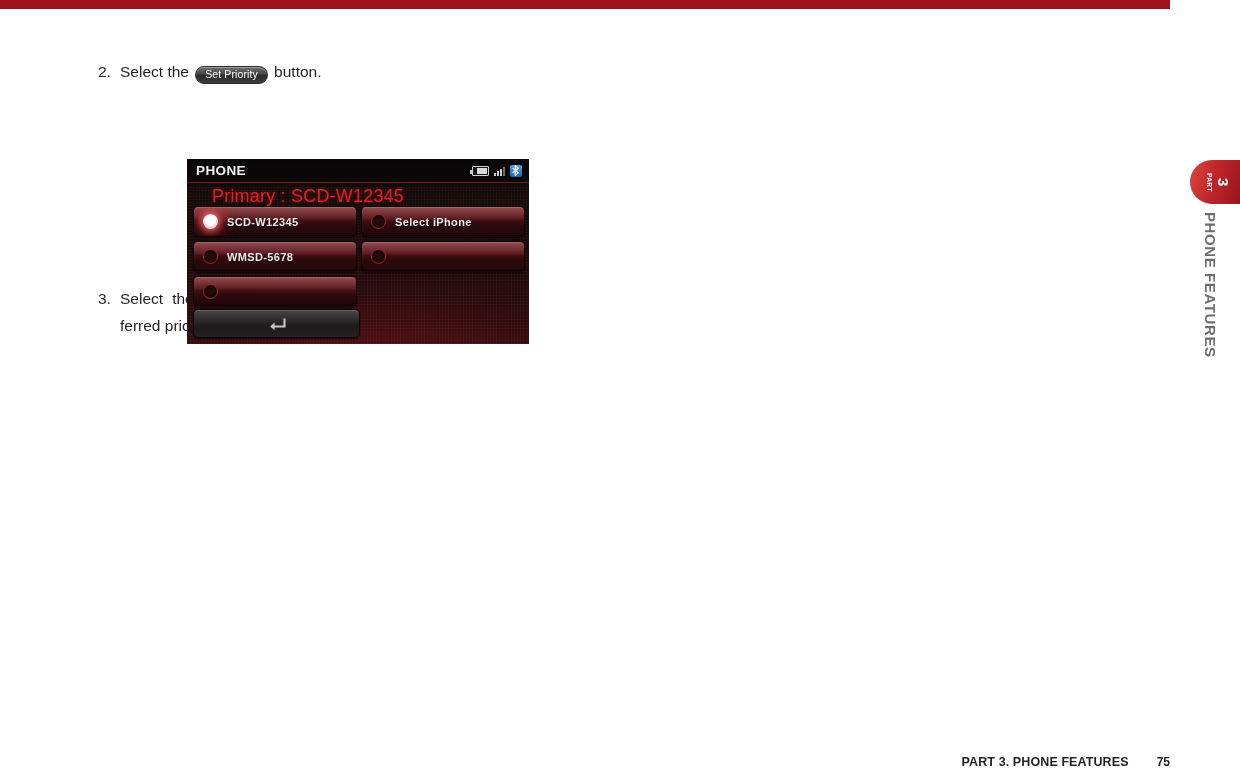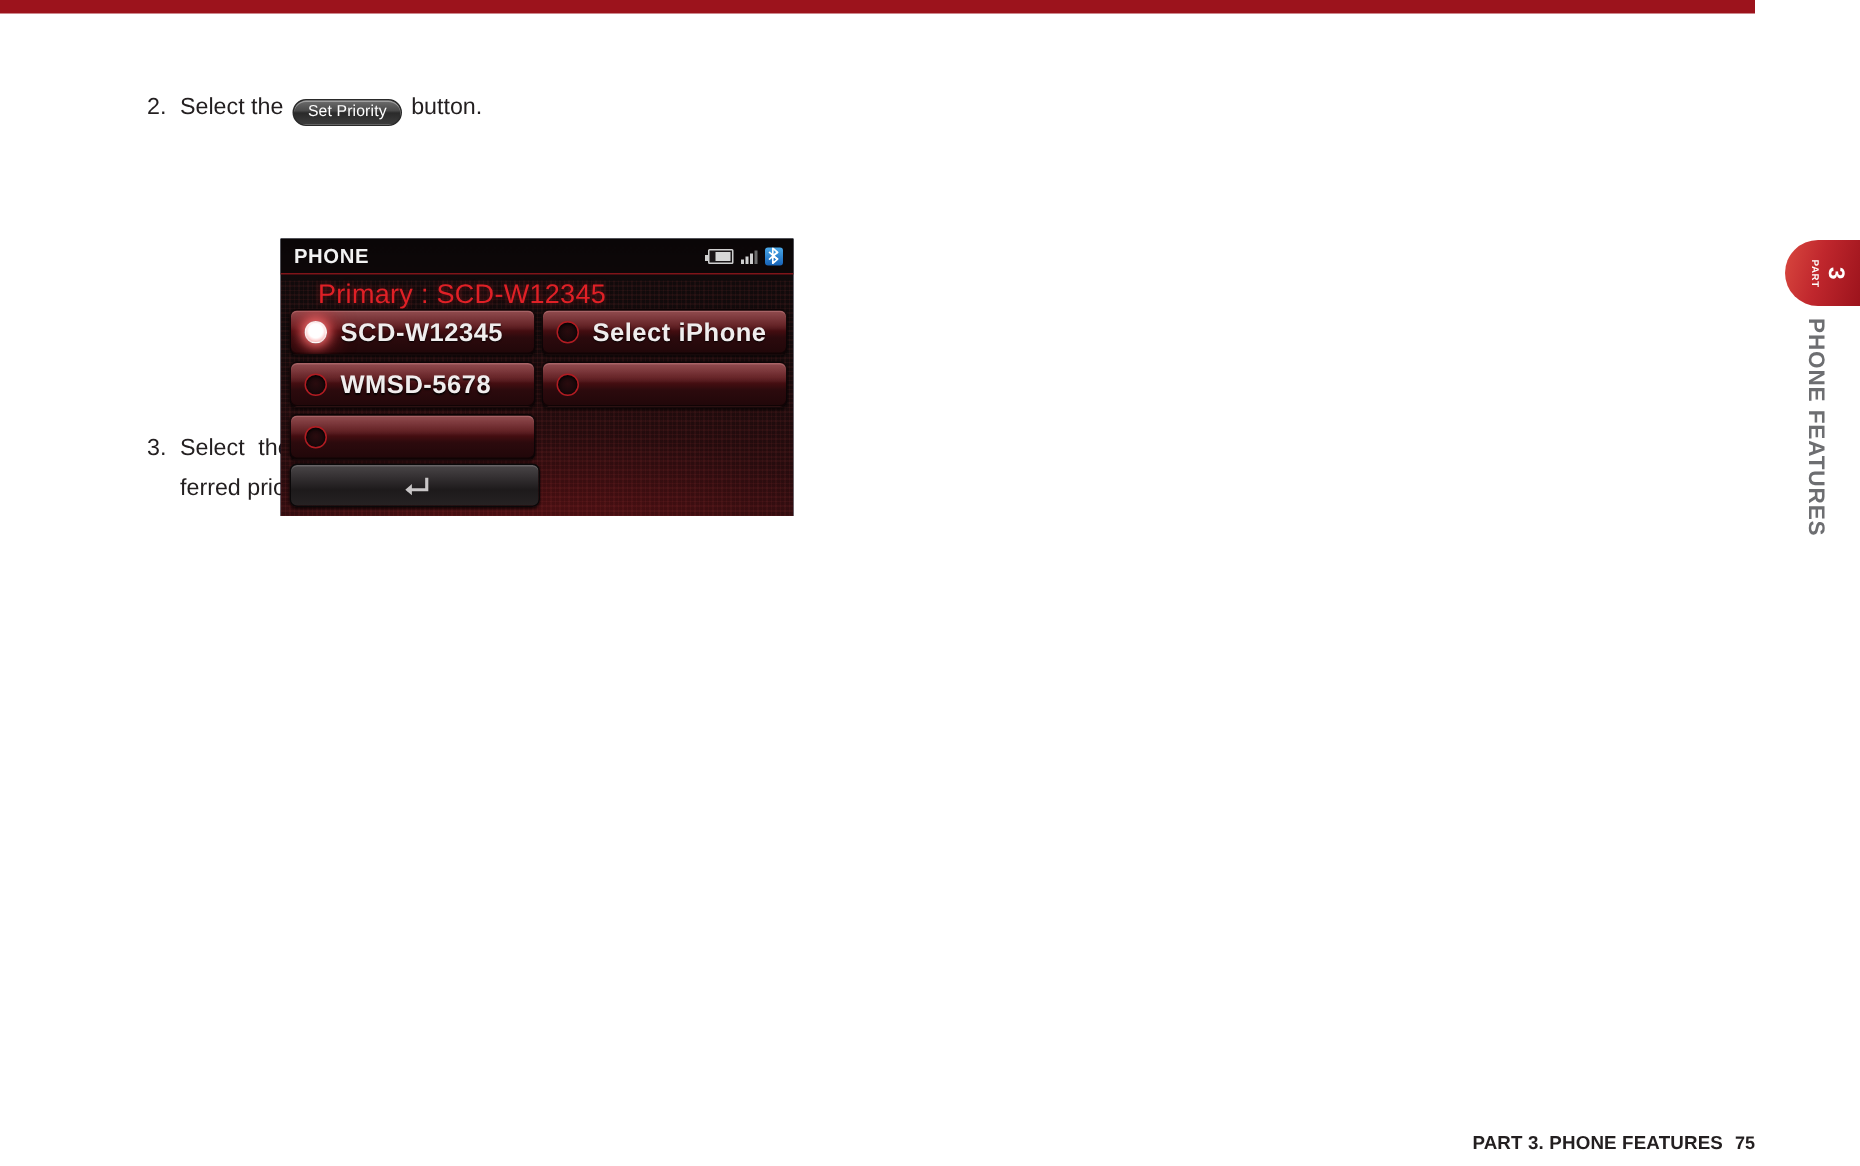--- a/index.html
+++ b/index.html
@@ -255,21 +255,21 @@
     background: radial-gradient(circle at 50% 42%, #ffffff 0%, #ffffff 48%, #ffd5d5 66%, #d86a6e 100%);
     border-color: rgba(255,255,255,0.55);
     box-shadow:
       0 0 7px 2px rgba(255,120,120,0.85),
       0 0 14px 5px rgba(220,40,46,0.55);
   }
 
   .pbtn-label {
     margin-left: 9px;
     color: #f0eded;
-    font-size: 17px;
+    font-size: 11px;
     font-weight: bold;
     letter-spacing: 0.35px;
     white-space: nowrap;
     z-index: 2;
     text-shadow: 0 1px 1px rgba(0,0,0,0.85);
   }
 
   
   .backbtn {
     position: absolute;
@@ -329,21 +329,21 @@
     white-space: nowrap;
   }
 
   
   .footer {
     position: absolute;
     right: 70px;
     bottom: 8px;
     display: flex;
     align-items: baseline;
-    gap: 8px;
+    gap: 28px;
     color: #231f20;
   }
   .footer-title {
     font-size: 12.5px;
     font-weight: bold;
     letter-spacing: 0.1px;
   }
   .footer-page {
     font-size: 12px;
     font-weight: bold;

